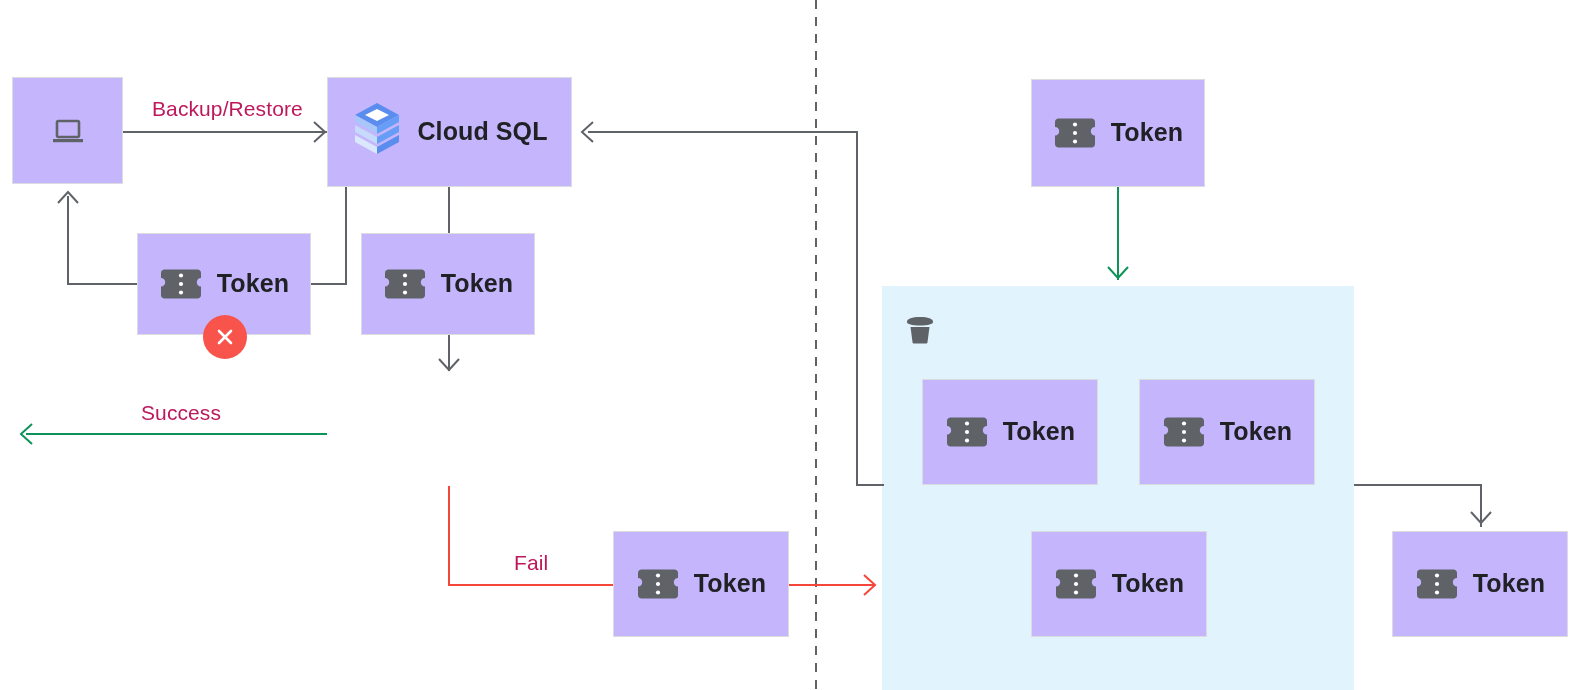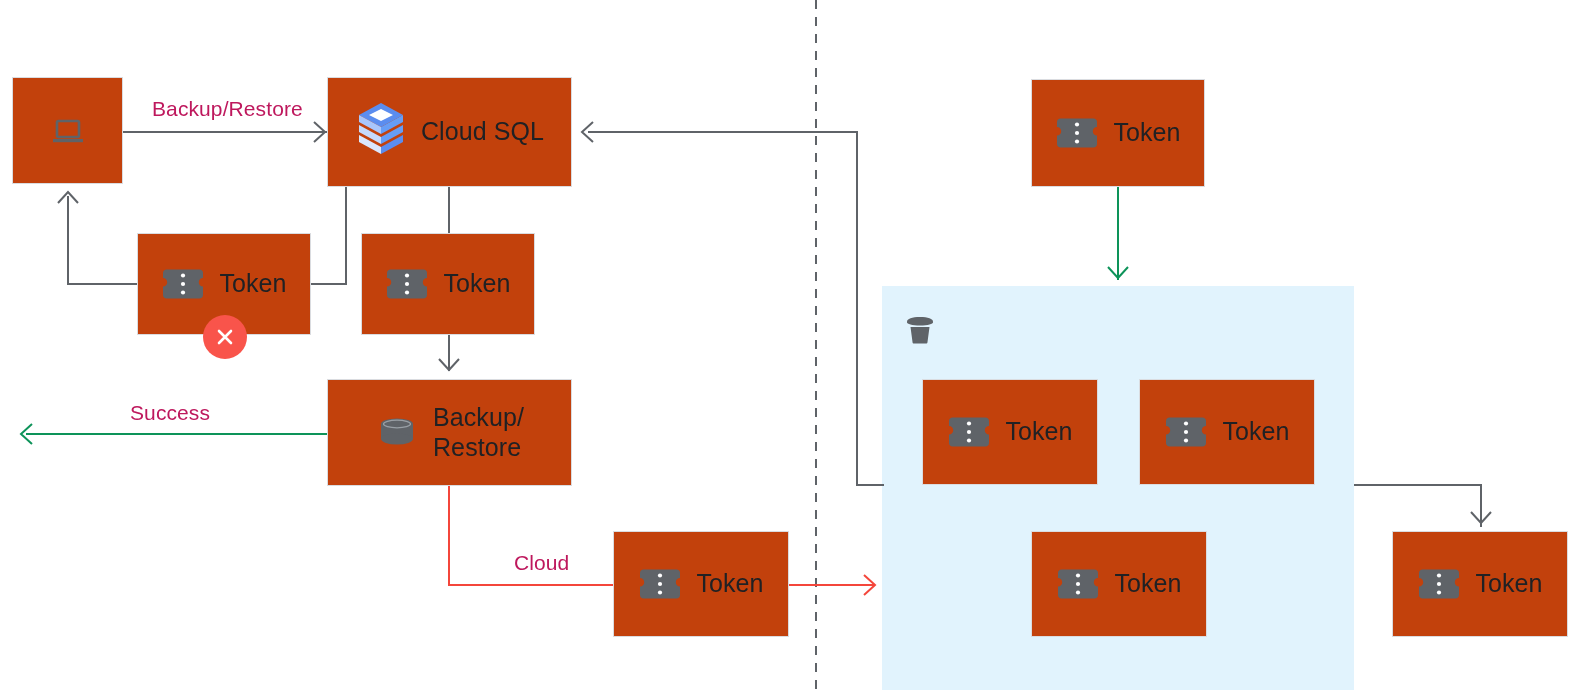--- a/index.html
+++ b/index.html
@@ -12,27 +12,28 @@
     width:1582px;
     height:690px;
     background:#ffffff;
     overflow:hidden;
   }
   .abs{position:absolute;}
 
   
   .box{
     position:absolute;
-    background:#c2410c;
+    background:#c4b5fd;
     border:1px solid #dadce0;
     box-sizing:border-box;
     display:flex;
     align-items:center;
     justify-content:center;
     z-index:5;
+    font-weight:bold;
   }
   .box-inner{
     display:flex;
     align-items:center;
     gap:14px;
   }
   .box-label{
     font-size:25px;
     color:#202124;
     line-height:1.18;
@@ -153,25 +154,25 @@
         <path d="M2 2 L12 13 L22 2" fill="none" stroke="#5f6368" stroke-width="2"></path>
       </svg>
   </div>
 
   <div class="seg h green" style="left:26px;top:433px;width:301px;"></div>
   <div class="head" style="left:10px;top:422px;">
     <svg class="icon" width="24" height="24" viewBox="0 0 24 24">
         <path d="M22 2 L11 12 L22 22" fill="none" stroke="#0d9359" stroke-width="2"></path>
       </svg>
   </div>
-  <div class="edge-label" style="left:130px;top:400px;">Success</div>
+  <div class="edge-label" style="left:141px;top:400px;">Success</div>
 
   <div class="seg v red" style="left:448px;top:486px;height:99px;"></div>
   <div class="seg h red" style="left:448px;top:584px;width:165px;"></div>
-  <div class="edge-label" style="left:514px;top:550px;">Cloud</div>
+  <div class="edge-label" style="left:514px;top:550px;">Fail</div>
   <div class="seg h red" style="left:789px;top:584px;width:85px;"></div>
   <div class="head" style="left:862px;top:573px;">
     <svg class="icon" width="24" height="24" viewBox="0 0 24 24">
         <path d="M2 2 L13 12 L2 22" fill="none" stroke="#f4463b" stroke-width="2"></path>
       </svg>
   </div>
 
   <div class="seg v green" style="left:1117px;top:187px;height:93px;"></div>
   <div class="head" style="left:1106px;top:265px;">
     <svg class="icon" width="24" height="24" viewBox="0 0 24 24">
@@ -242,34 +243,20 @@
           <path d="M2 6 C2 4 3.5 2.5 5.5 2.5 L38.5 2.5 C40.5 2.5 42 4 42 6 L42 11 C39.5 11 37.8 12.8 37.8 15.2 C37.8 17.6 39.5 19.4 42 19.4 L42 28 C42 30 40.5 31.5 38.5 31.5 L5.5 31.5 C3.5 31.5 2 30 2 28 L2 19.4 C4.5 19.4 6.2 17.6 6.2 15.2 C6.2 12.8 4.5 11 2 11 Z" fill="#5f6368"></path>
           <circle cx="22" cy="8.5" r="2.1" fill="#ffffff"></circle>
           <circle cx="22" cy="17" r="2.1" fill="#ffffff"></circle>
           <circle cx="22" cy="25.5" r="2.1" fill="#ffffff"></circle>
         </svg>
       </span>
       <span class="box-label">Token</span>
     </div>
   </div>
 
-  <div class="box" style="left:327px;top:379px;width:245px;height:107px;">
-    <div class="box-inner">
-      <span>
-        <svg class="icon" width="44" height="40" viewBox="0 0 44 40">
-          <ellipse cx="22" cy="11" rx="16" ry="5.5" fill="#5f6368"></ellipse>
-          <rect x="6" y="11" width="32" height="15" fill="#5f6368"></rect>
-          <ellipse cx="22" cy="26" rx="16" ry="5.5" fill="#5f6368"></ellipse>
-          <ellipse cx="22" cy="11" rx="13.5" ry="3.8" fill="none" stroke="#9aa0a6" stroke-width="1.2"></ellipse>
-        </svg>
-      </span>
-      <span class="box-label">Backup/
-Restore</span>
-    </div>
-  </div>
 
   <div class="box" style="left:613px;top:531px;width:176px;height:106px;">
     <div class="box-inner">
       <span>
         <svg class="icon" width="44" height="34" viewBox="0 0 44 34">
           <path d="M2 6 C2 4 3.5 2.5 5.5 2.5 L38.5 2.5 C40.5 2.5 42 4 42 6 L42 11 C39.5 11 37.8 12.8 37.8 15.2 C37.8 17.6 39.5 19.4 42 19.4 L42 28 C42 30 40.5 31.5 38.5 31.5 L5.5 31.5 C3.5 31.5 2 30 2 28 L2 19.4 C4.5 19.4 6.2 17.6 6.2 15.2 C6.2 12.8 4.5 11 2 11 Z" fill="#5f6368"></path>
           <circle cx="22" cy="8.5" r="2.1" fill="#ffffff"></circle>
           <circle cx="22" cy="17" r="2.1" fill="#ffffff"></circle>
           <circle cx="22" cy="25.5" r="2.1" fill="#ffffff"></circle>
         </svg>

